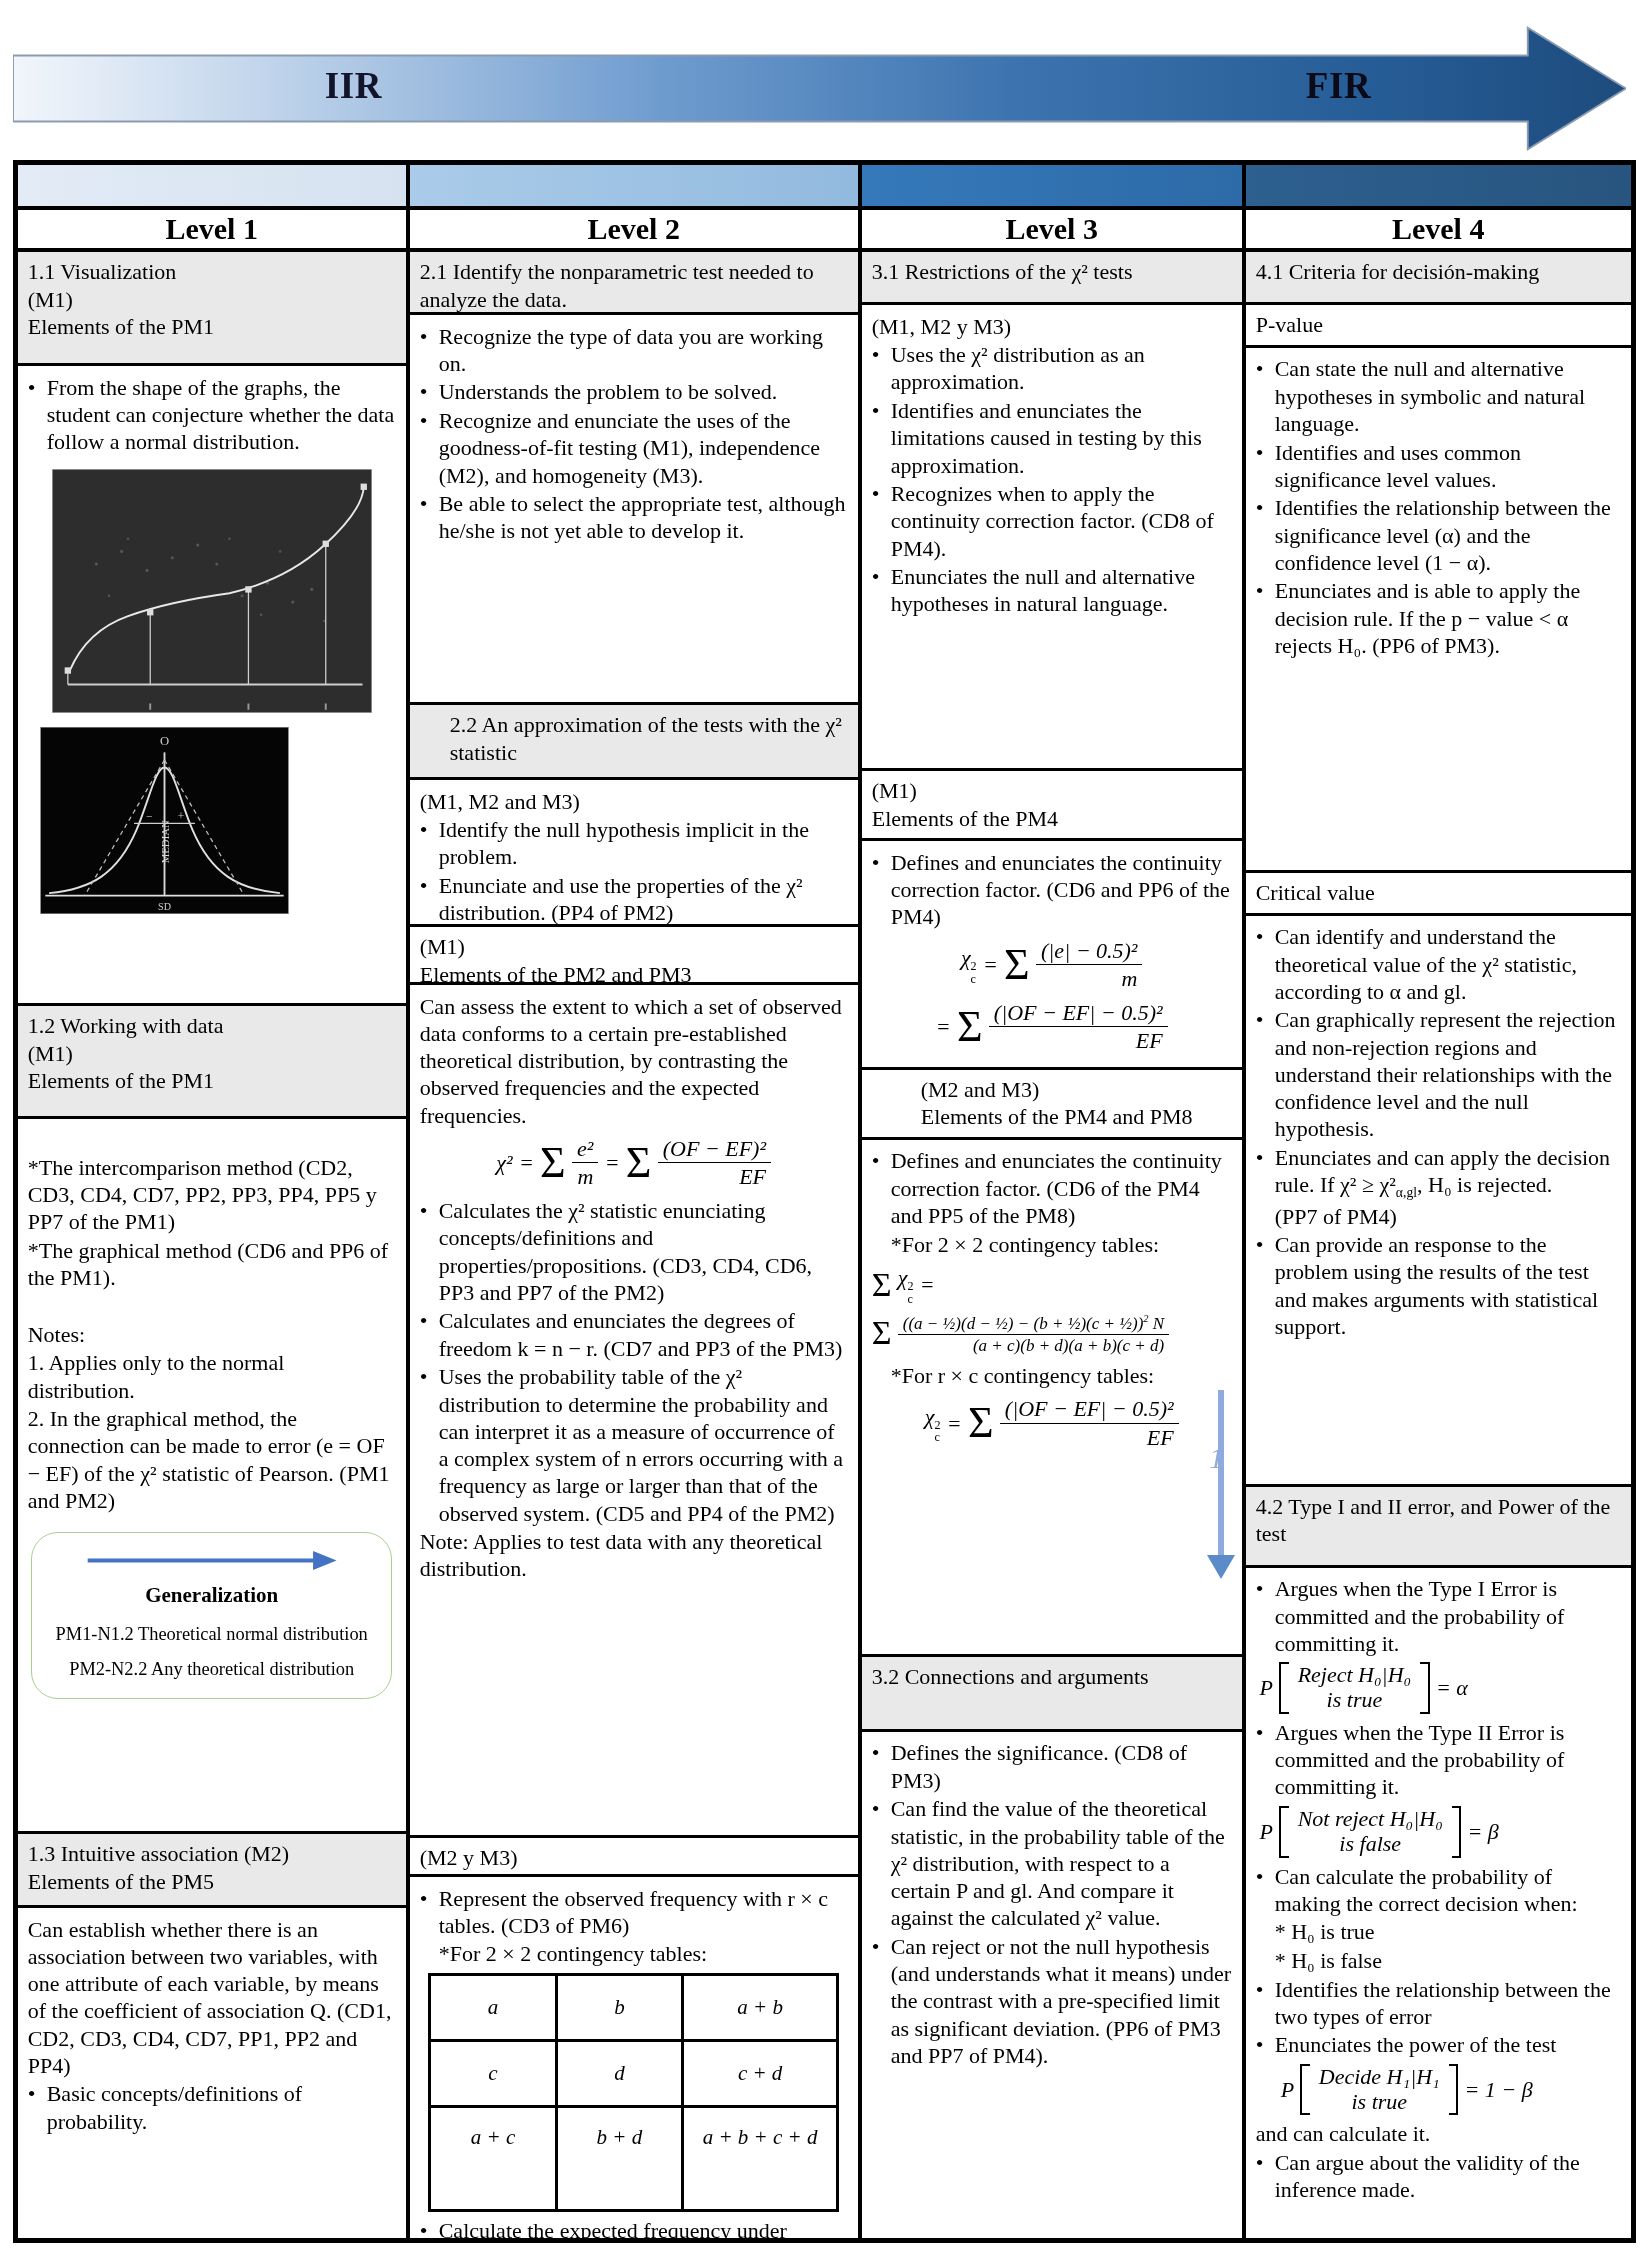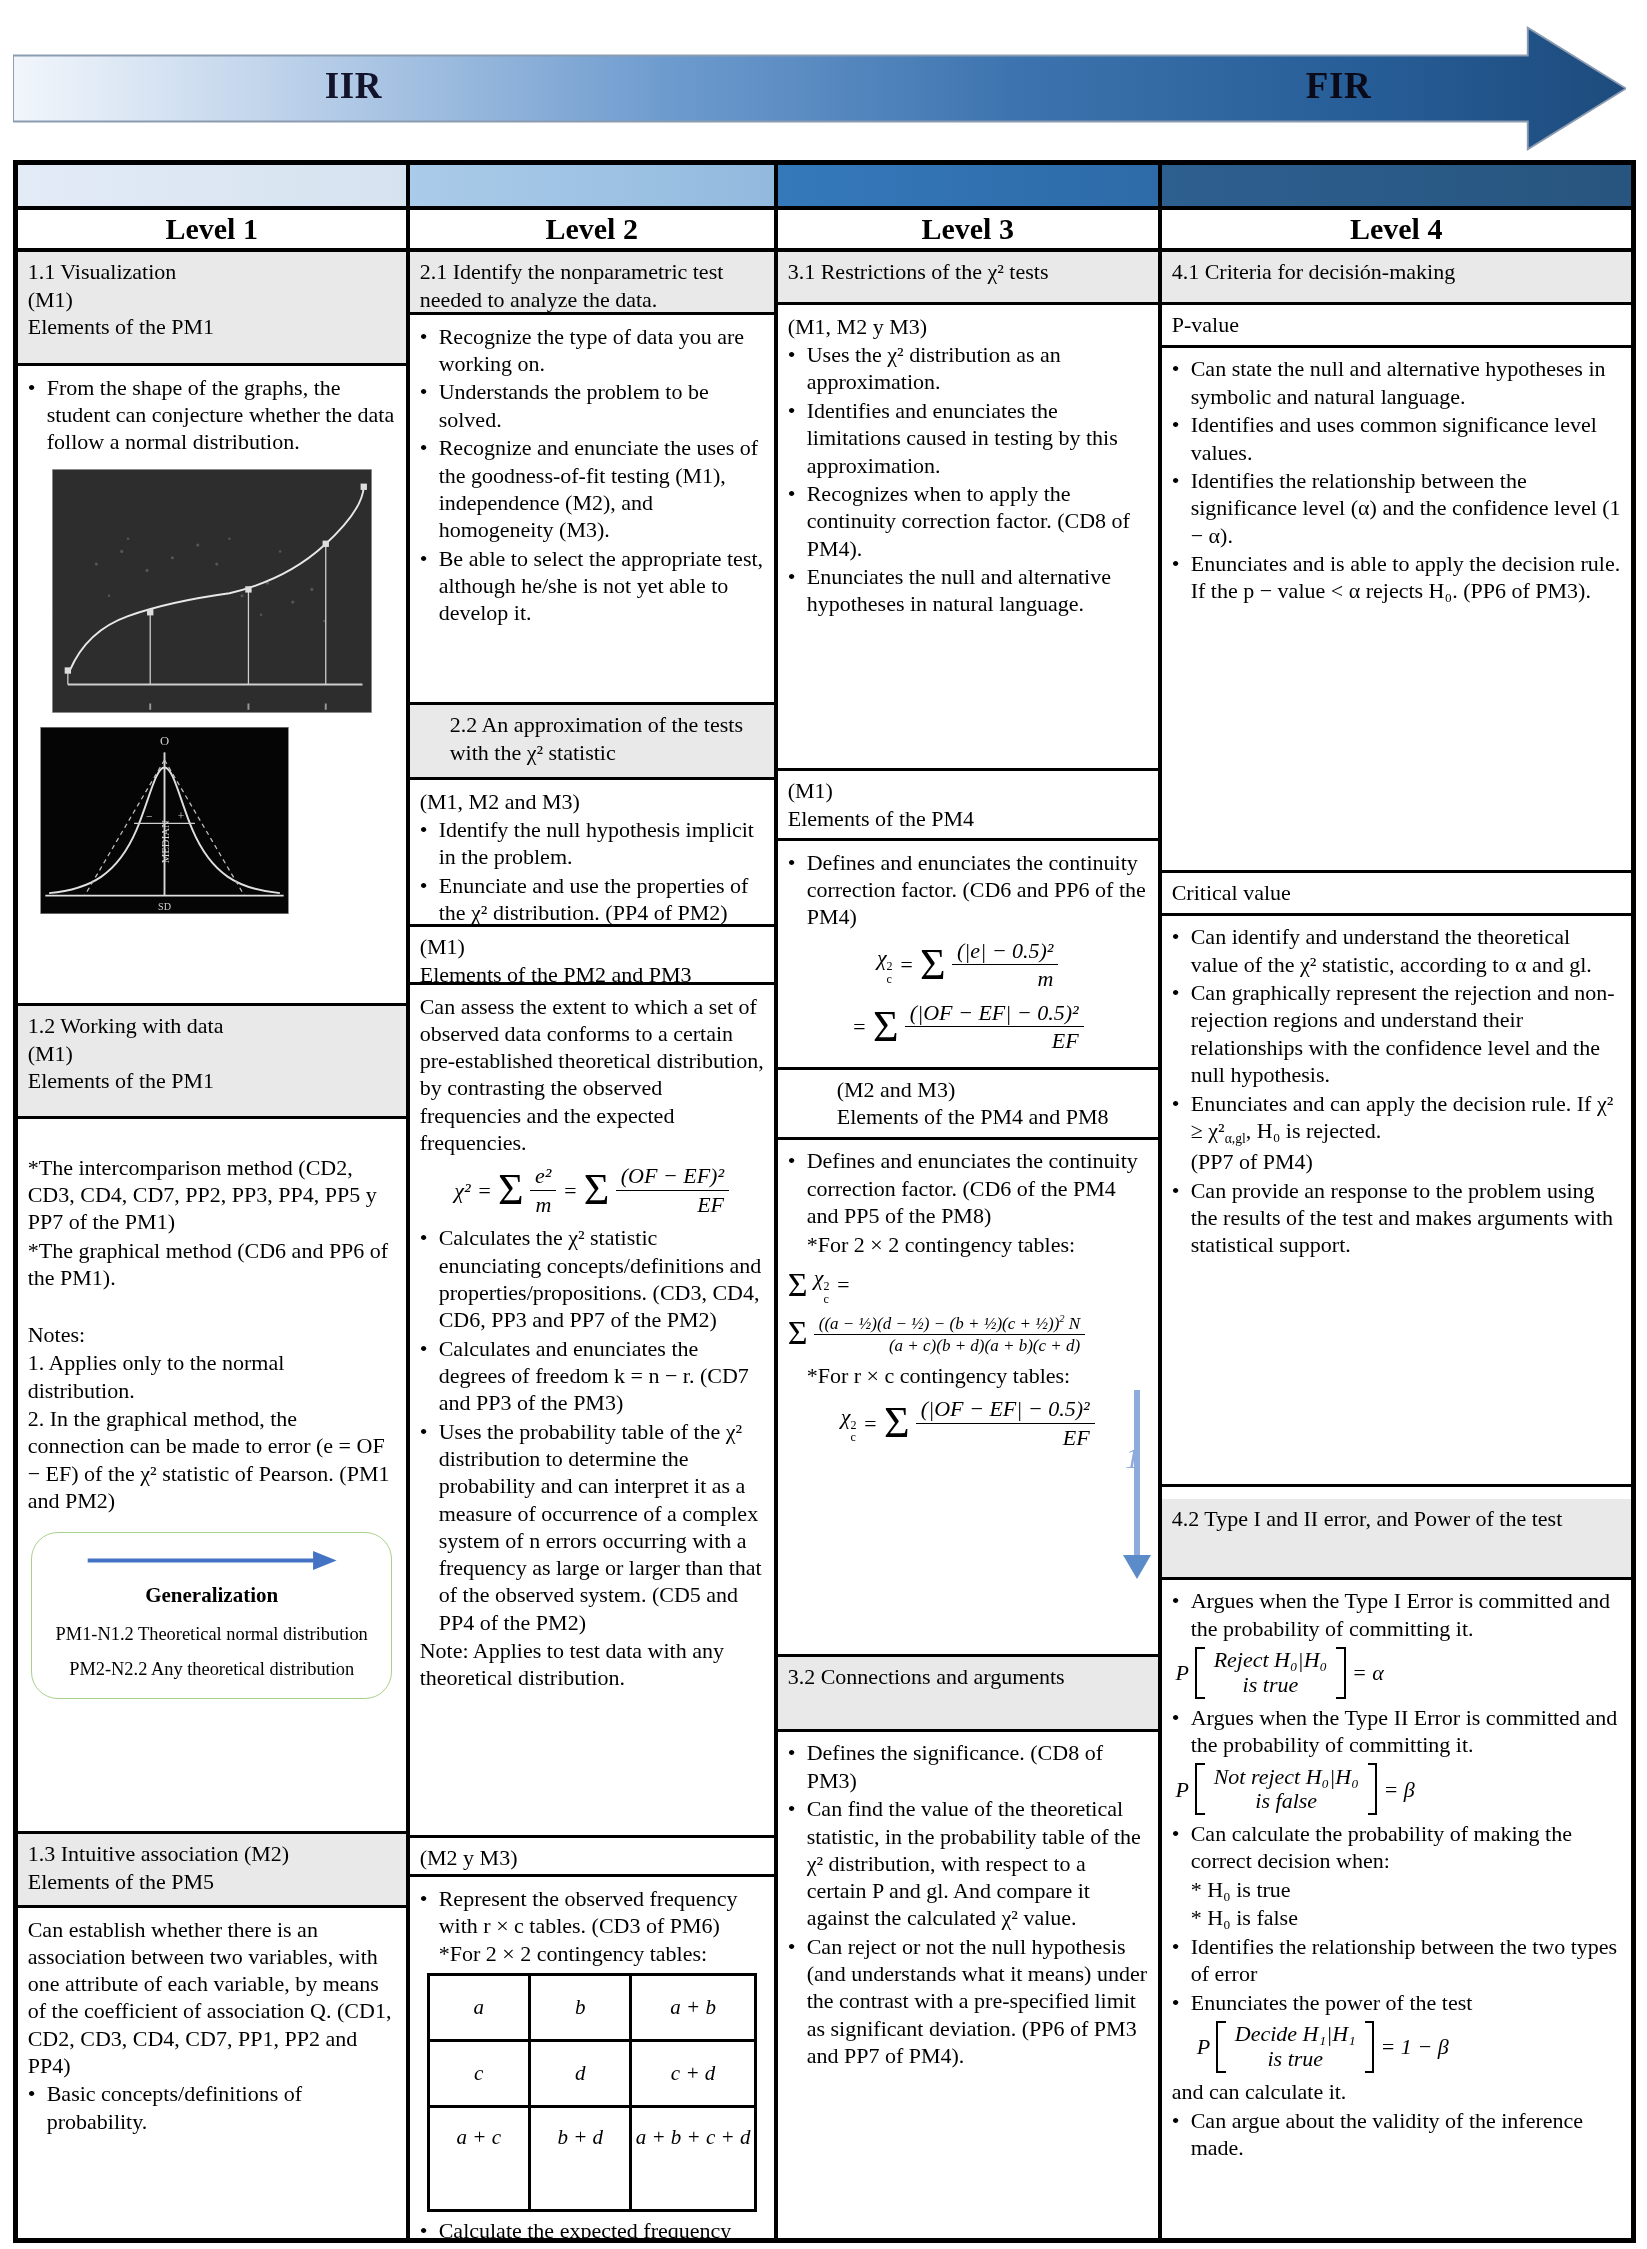--- a/index.html
+++ b/index.html
@@ -8,21 +8,21 @@
   .banner{position:absolute;top:25px;left:12.7px;width:1613px;height:127px;}
   .banner svg{position:absolute;inset:0;}
   .banner-label{position:absolute;font-weight:bold;font-size:37px;letter-spacing:0.6px;}
   .lbl-iir{left:284px;top:39px;color:#13132b;margin-left:28px;}
   .lbl-fir{left:1293px;top:39px;color:#0a0a18;}
   
   .gridtable{position:absolute;top:160px;left:12.7px;width:1623px;height:2083px;border:5px solid #000;box-sizing:border-box;display:flex;flex-direction:column;background:#fff;}
   .band-row{display:flex;height:41px;border-bottom:4.4px solid #000;}
   .level-row{display:flex;height:38px;border-bottom:4.4px solid #000;}
   .content-row{display:flex;flex:1;min-height:0;}
-  .w1{width:388px;} .w2{width:368px;} .w3{width:384px;} .w4{width:389px;flex:1;}
+  .w1{width:388px;} .w2{width:452px;} .w3{width:384px;} .w4{width:389px;flex:1;}
   .bl{border-left:4.4px solid #000;box-sizing:border-box;}
   .band{height:100%;}
   .level-cell{display:flex;align-items:center;justify-content:center;font-weight:bold;font-size:30px;}
   .col{display:flex;flex-direction:column;overflow:hidden;}
   .cell{border-bottom:3.8px solid #000;padding:6.3px 10px;box-sizing:border-box;font-size:22px;line-height:1.24;}
   .col .cell:last-child{border-bottom:none;flex:1;}
   .gray{background:#e9e9e9;}
   .bullet{display:flex;margin:1.3px 0;}
   .bullet .dot{width:19px;flex:none;}
   .bullet .txt{flex:1;}
@@ -460,21 +460,21 @@
           </div>
         <div class="bullet">
             <span class="dot">•</span>
           <span class="txt"><span>Enunciates and can apply the decision rule. If χ² ≥ χ²</span><sub>α,gl</sub><span>, H₀</span> <span>is rejected.</span><span style="display:block;">(PP7 of PM4)</span></span>
         </div>
         <div class="bullet">
             <span class="dot">•</span>
             <span class="txt">Can provide an response to the problem using the results of the test and makes arguments with statistical support.</span>
           </div>
       </div>
-      <div class="cell gray" style="min-height:81px;margin-top:12px;">
+      <div class="cell gray" style="min-height:81px;">
         <div>4.2 Type I and II error, and Power of the test</div>
       </div>
       <div class="cell">
         <div class="bullet">
             <span class="dot">•</span>
             <span class="txt">Argues when the Type I Error is committed and the probability of committing it.</span>
           </div>
         <div class="pf">
           <span>P</span>
             <span class="brkL"></span>

